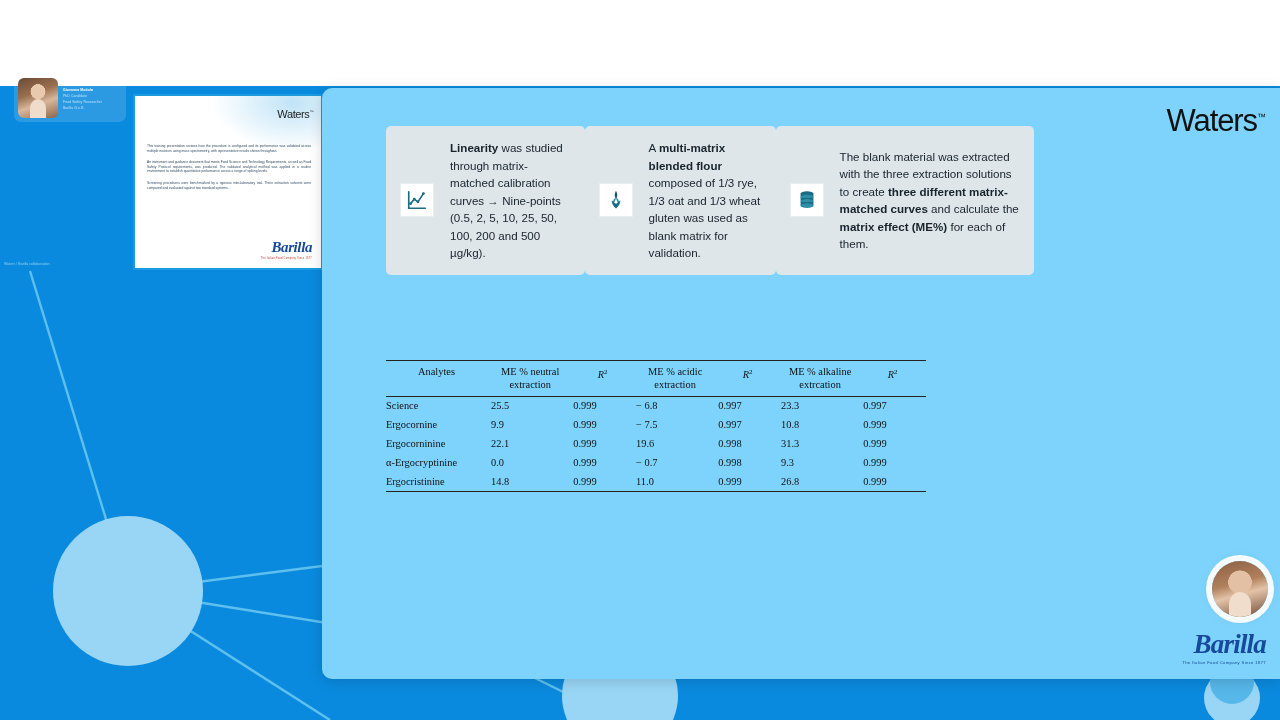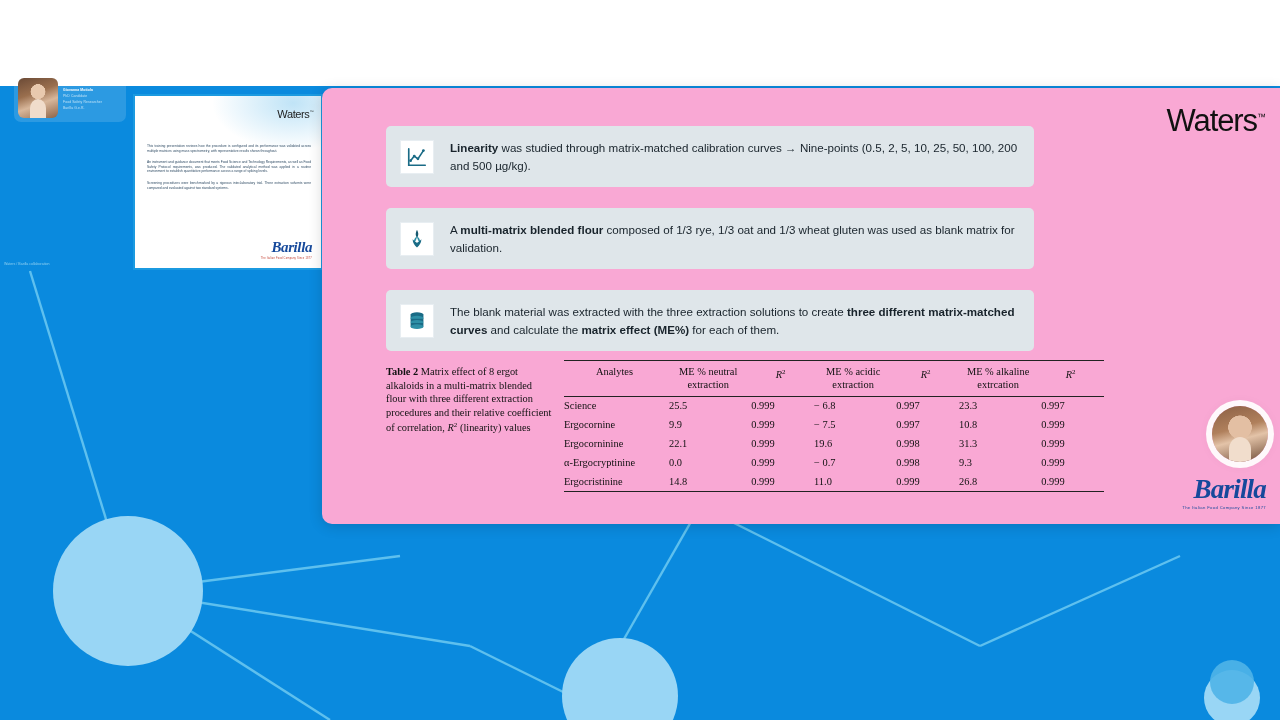--- a/index.html
+++ b/index.html
@@ -111,37 +111,37 @@
   }
   .mini-barilla .bt{
     font-size:2.6px; color:#c0392b; letter-spacing:.2px;
     filter: blur(0.4px); margin-top:1px;
   }
 
   
   .content-card {
     position: absolute;
     left: 322px; top: 88px;
-    width: 958px; height: 436px;
-    background: #f9a8d4;
+    width: 958px; height: 591px;
+    background: #7dd3fc;
     border-radius: 10px 0 0 10px;
     box-shadow: 0 2px 14px rgba(0,0,0,0.16);
     overflow: hidden;
   }
   .waters-logo{
     position:absolute; right:14px; top:14px;
     font-size:31px; line-height:31px; letter-spacing:-1.1px;
     color:#111111; font-weight:400;
   }
   .waters-logo sup{ font-size:9px; vertical-align:super; letter-spacing:0; }
 
   
   .bullets{
     position:absolute; left:64px; top:38px; width:648px;
-    display:flex; flex-direction:column; gap:21px;
+    display:flex; flex-direction:row; 
   }
   .bullet{
     display:flex; align-items:center;
     background:#dfe6ea;
     border-radius:5px;
     padding:13px 14px;
     gap:16px;
     min-height:56px;
   }
   .bullet-icon{
@@ -337,26 +337,20 @@
             <rect x="5" y="14.2" width="14" height="4" fill="#1a6b86"></rect>
             <ellipse cx="12" cy="18.2" rx="7" ry="2.6" fill="#2d8fa6"></ellipse>
           </svg>
         </div>
         <div class="bullet-text"><span>The blank material was extracted with the three extraction solutions to create </span><b>three different matrix-matched curves</b><span> and calculate the </span><b>matrix effect (ME%)</b><span> for each of them.</span></div>
       </div>
 
     </div>
 
     <div class="table-block">
-      <div class="table-caption">
-        <b>Table 2</b>
-        <span>Matrix effect of 8 ergot alkaloids in a multi-matrix blended flour with three different extraction procedures and their relative coefficient of correlation,</span>
-        <i>R</i><sup>2</sup>
-        <span>(linearity) values</span>
-      </div>
 
       <table class="mtx">
         <colgroup>
           <col class="c-an">
             <col class="c-me">
             <col class="c-r2">
           <col class="c-me">
             <col class="c-r2">
             <col class="c-me">
             <col class="c-r2">

